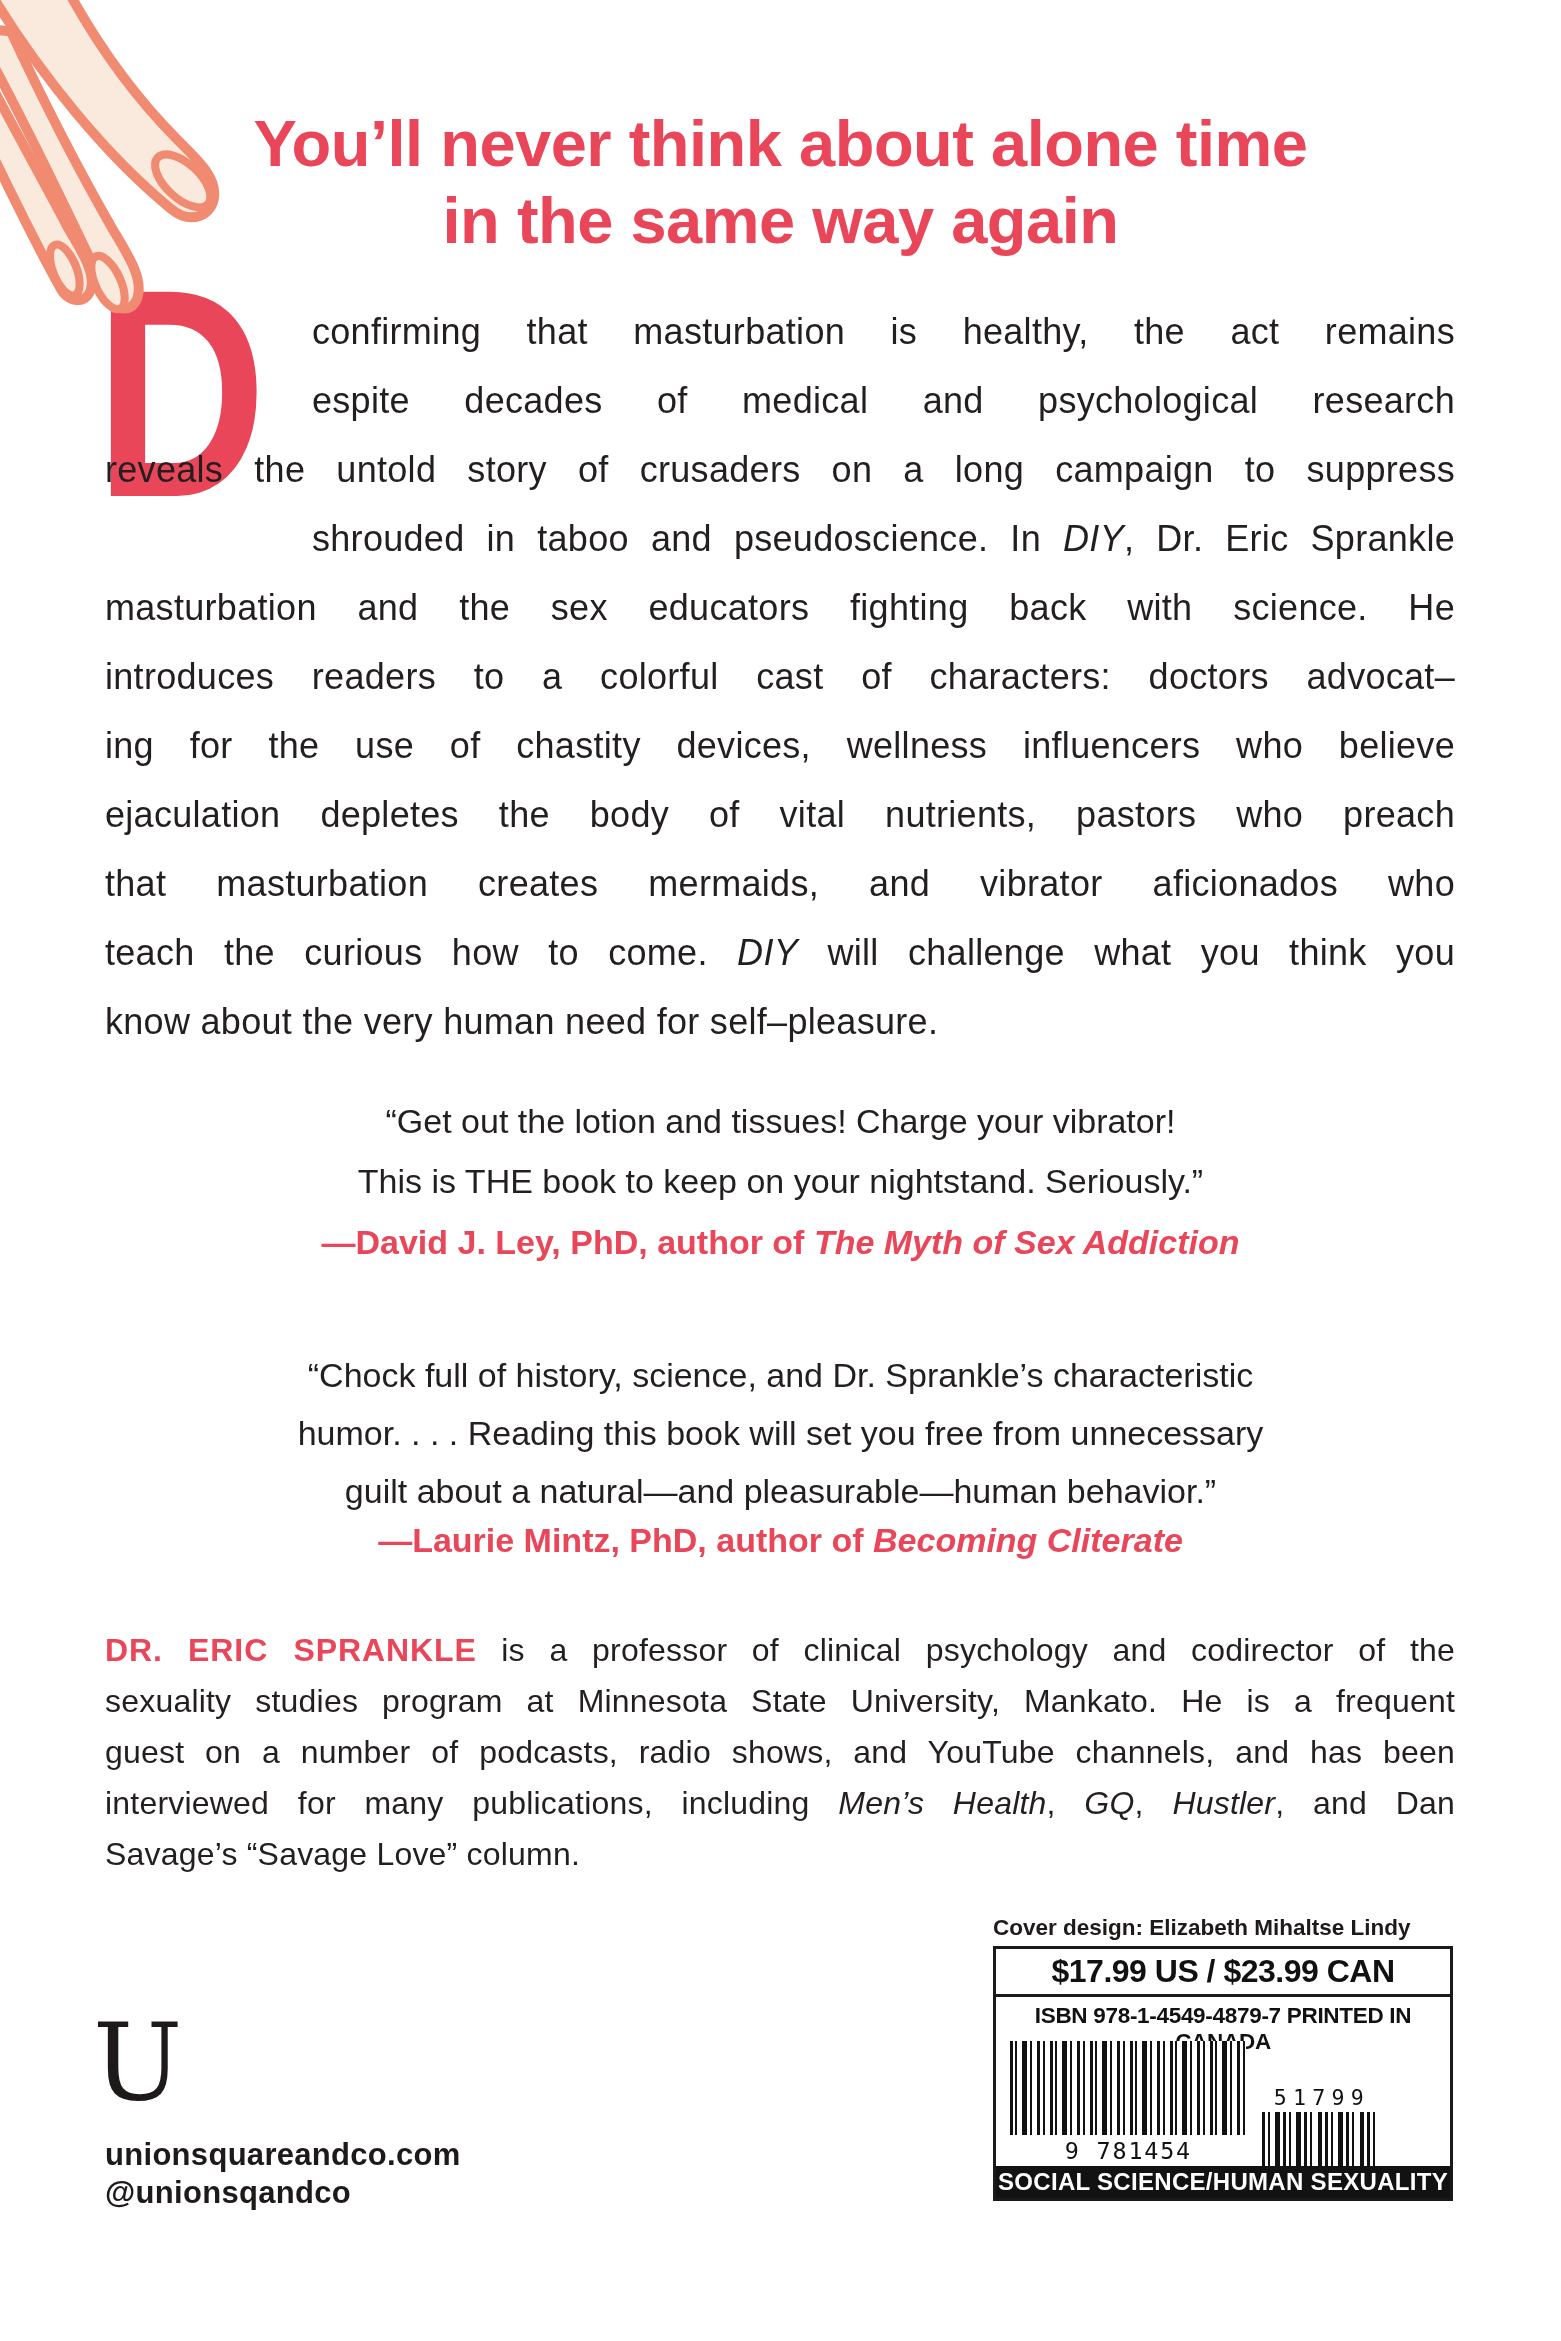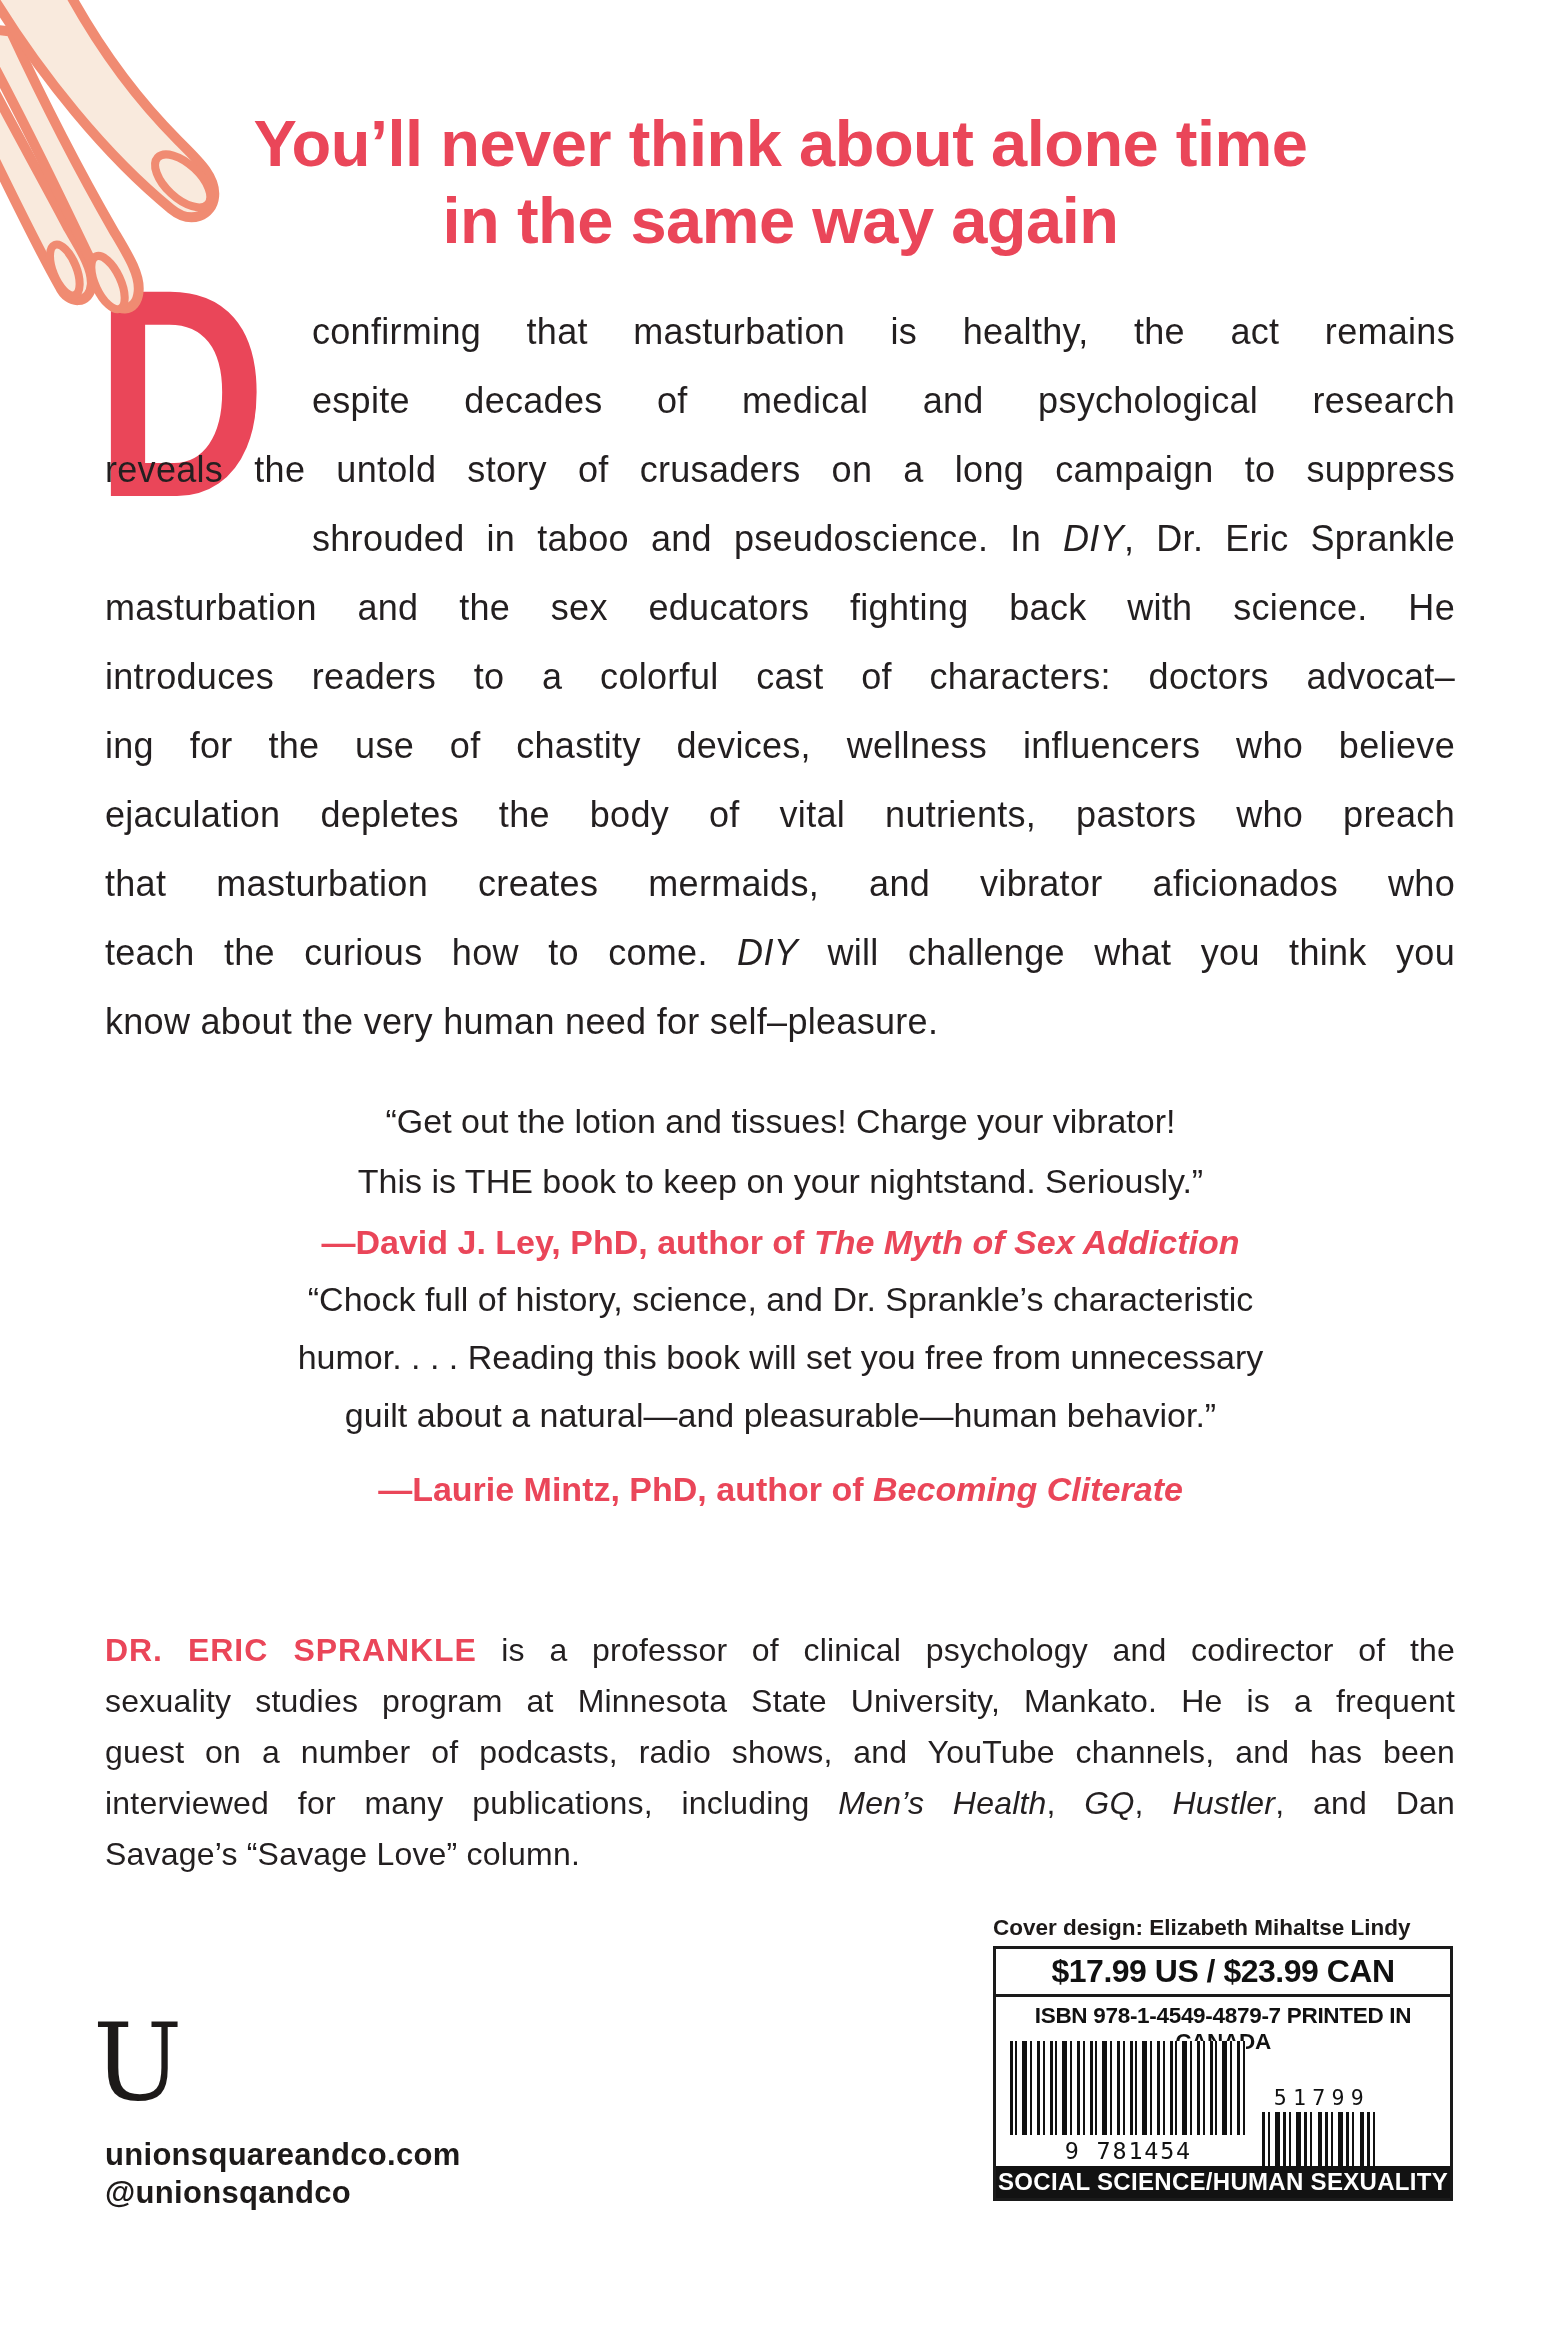--- a/index.html
+++ b/index.html
@@ -38,27 +38,27 @@
   .jline.last{text-align-last:left;}
   .jline.indent{padding-left:207px;}
   .it{font-style:italic;}
   
   .quote{
     position:absolute;left:0;right:0;
     text-align:center;
     color:#231f20;
   }
   .quote1{top:1091px;font-size:34px;line-height:60px;}
-  .quote2{top:1270px;font-size:34px;line-height:58px;}
+  .quote2{top:1346px;font-size:34px;line-height:58px;}
   .attribution{
     font-weight:700;color:#ea4659;
     font-size:34px;line-height:36px;
   }
   .quote1 .attribution{margin-top:12.6px;}
-  .quote2 .attribution{margin-top:27px;}
+  .quote2 .attribution{margin-top:2px;}
   
   .bio{
     position:absolute;left:105px;top:1625px;width:1350px;
     font-size:32px;line-height:51px;letter-spacing:0.2px;
   }
   .bio-name{color:#ea4659;font-weight:700;letter-spacing:0.9px;margin-top:24px;}
   
   .logo-u{
     position:absolute;left:93px;top:2018px;
     font-family:"DejaVu Serif","Liberation Serif",serif;

